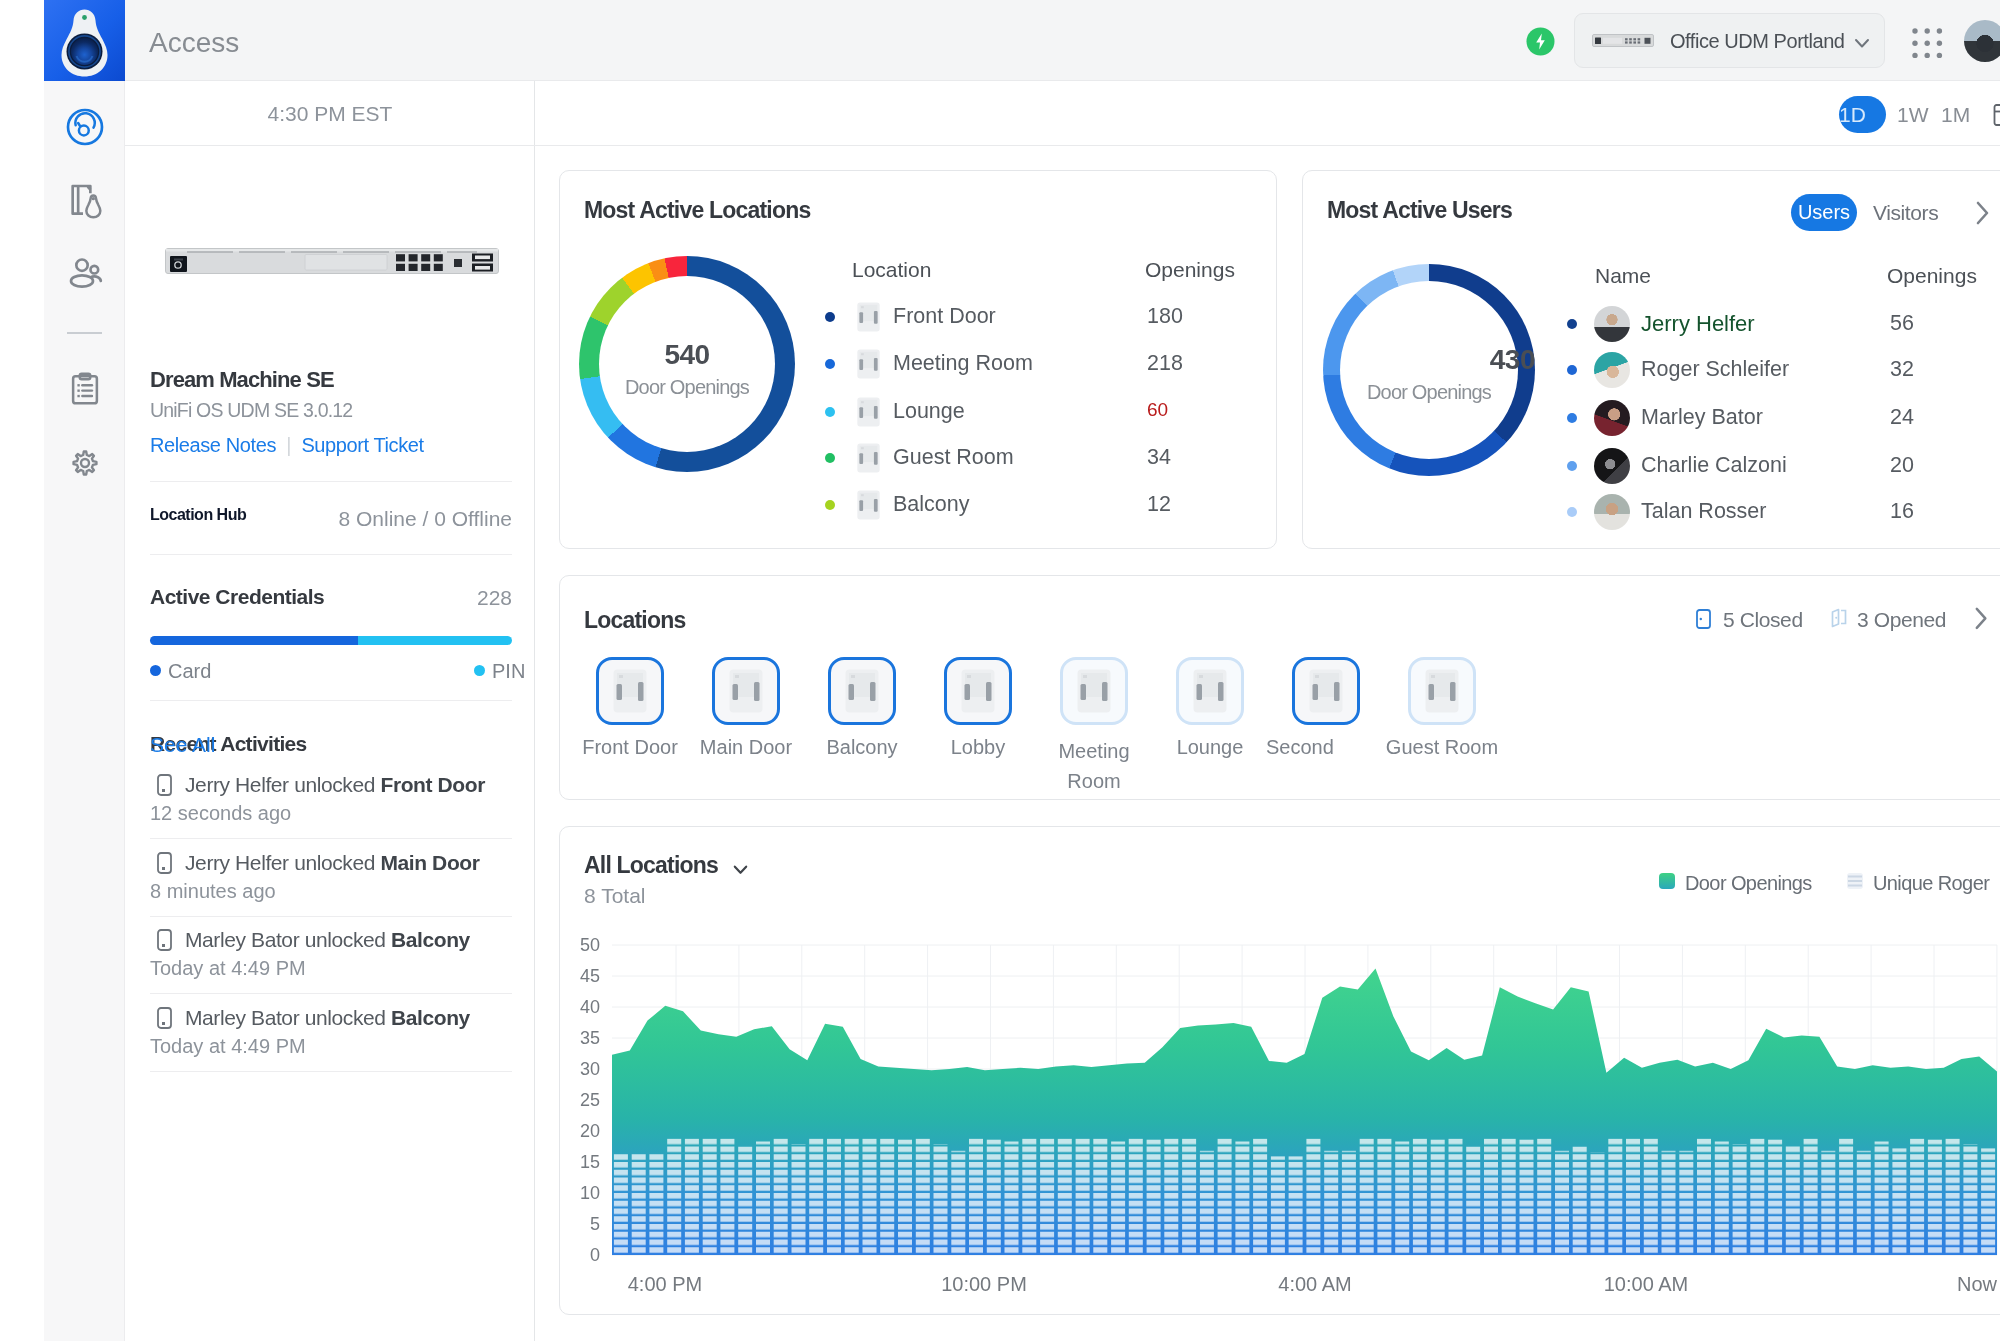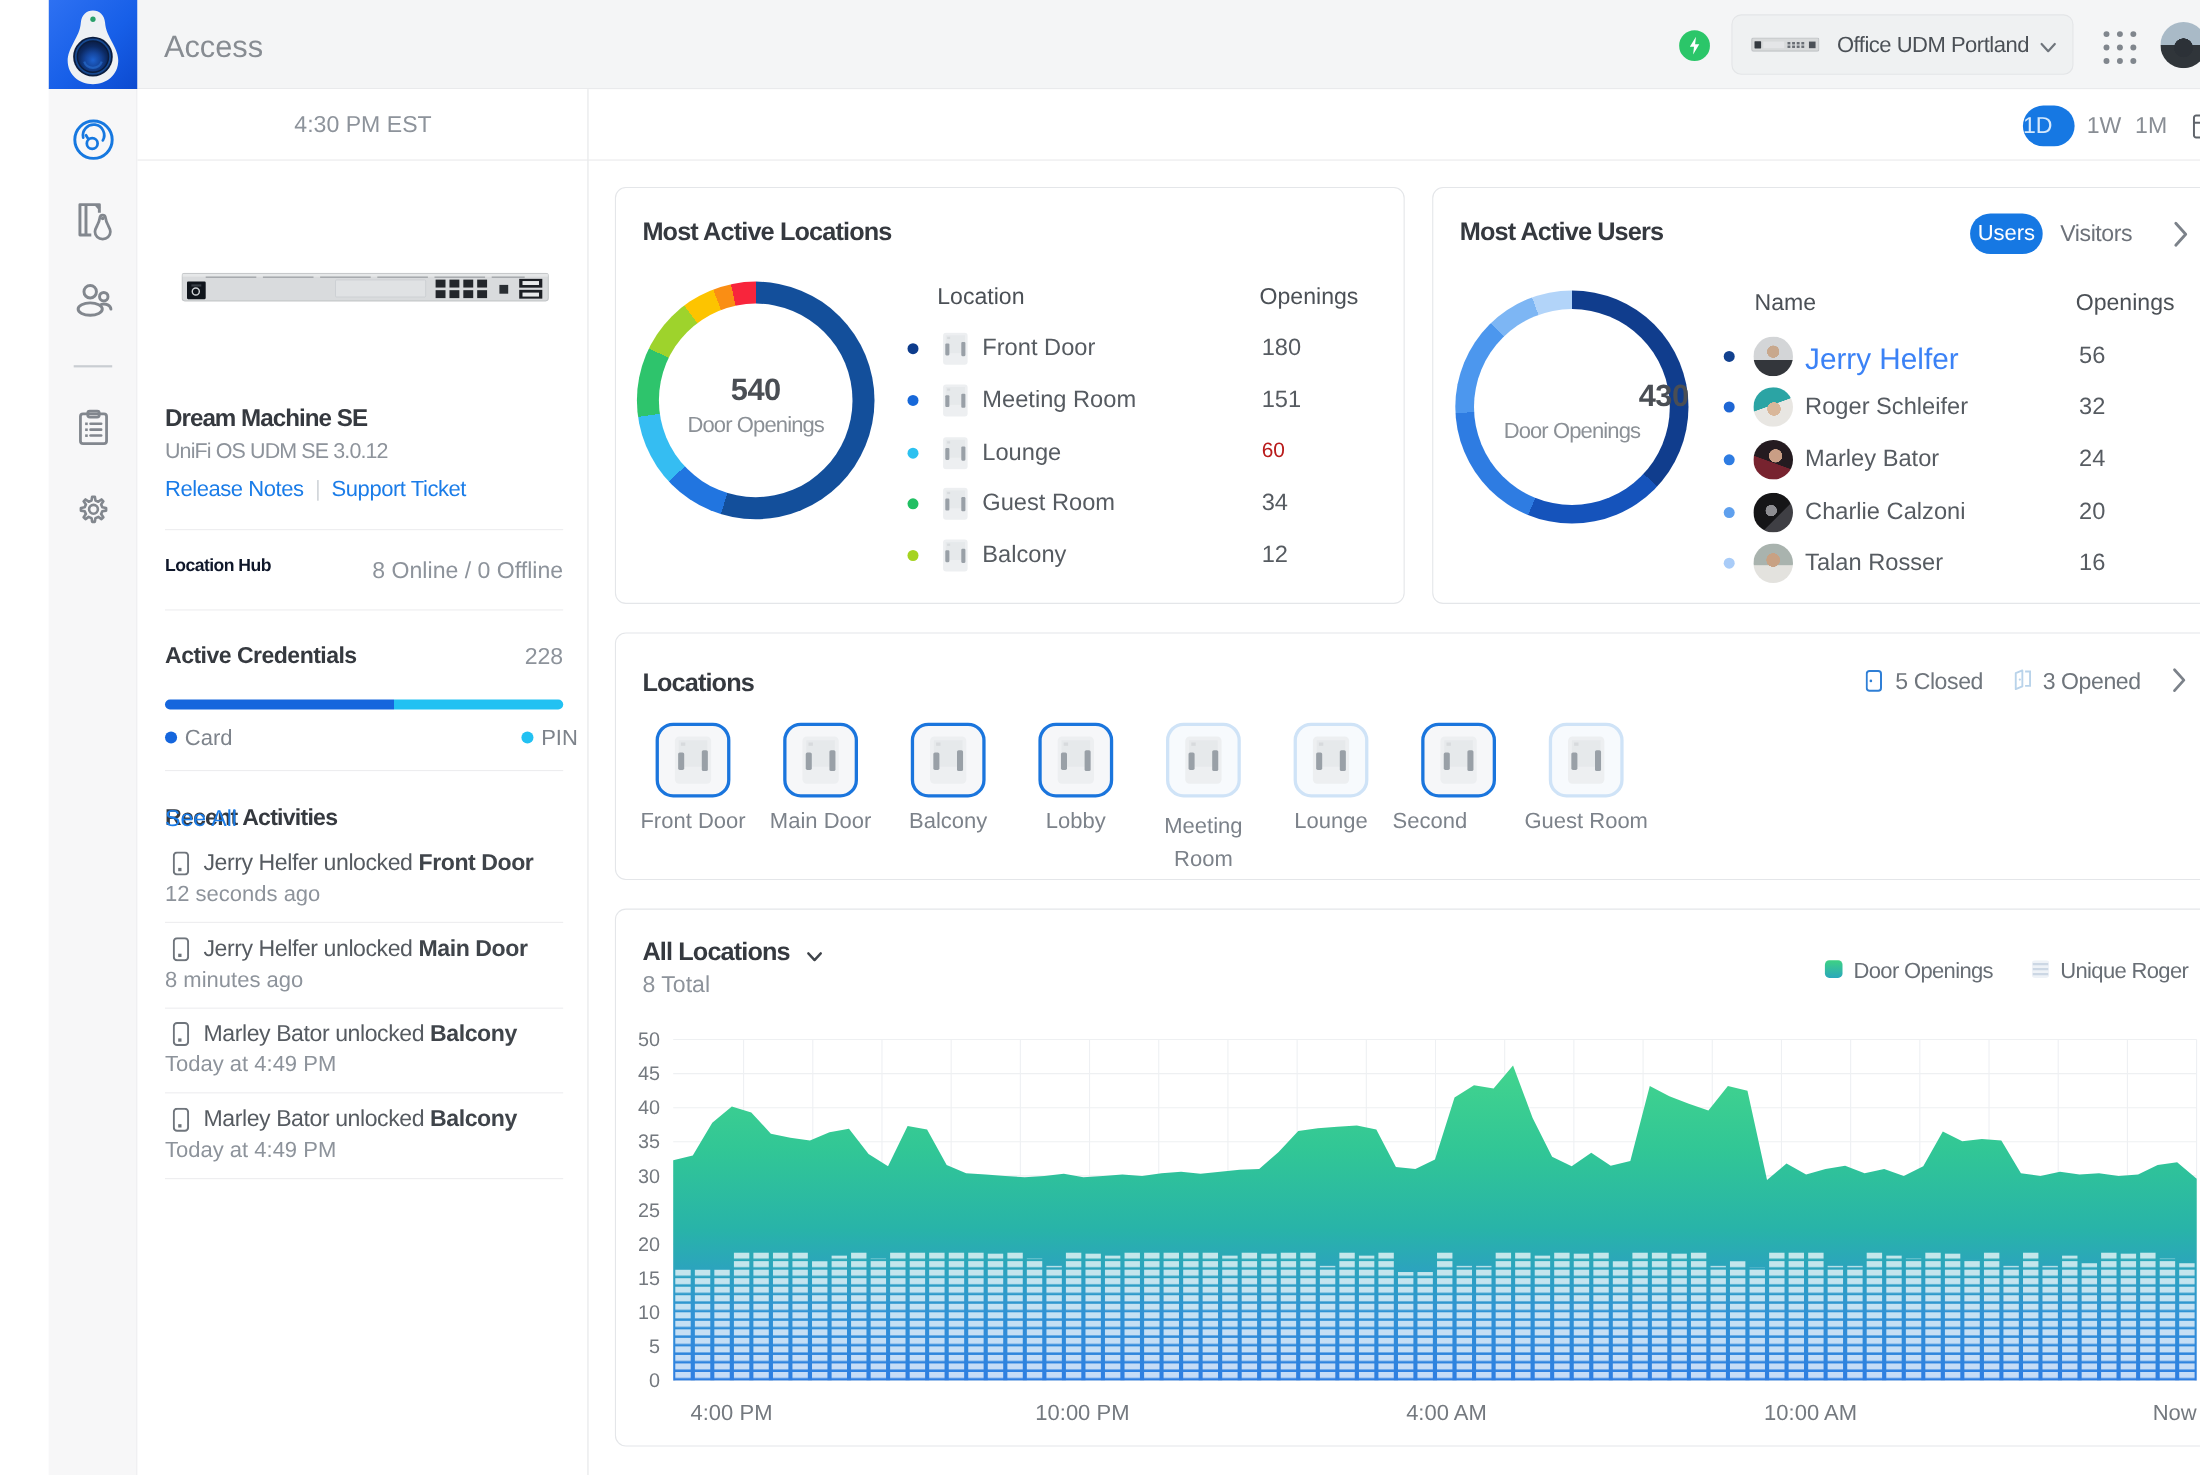--- a/index.html
+++ b/index.html
@@ -231,21 +231,21 @@
     <div class="abs" style="left:1103px;top:304px;font-size:21.5px;color:#565b61">180</div>
     <div class="dot" style="left:781px;top:359px;background:#1768d9"></div>
     <svg style="position:absolute;left:813px;top:349px" width="23" height="30" viewBox="0 0 34 44">
       <rect x="0.5" y="0.5" width="33" height="43" rx="4" fill="#edeff1"></rect>
       <rect x="4" y="4" width="26" height="24" fill="#e6e9eb"></rect>
       <rect x="3.5" y="15" width="5.5" height="16" rx="1.5" fill="#99a0a7"></rect>
       <rect x="25" y="13" width="5.5" height="19" rx="1.5" fill="#99a0a7"></rect>
       <rect x="6" y="6" width="4" height="3" fill="#d7dadd"></rect>
     </svg>
     <div class="abs" style="left:849px;top:351px;font-size:21.5px;color:#565b61">Meeting Room</div>
-    <div class="abs" style="left:1103px;top:351px;font-size:21.5px;color:#565b61">151</div>
+    <div class="abs" style="left:1103px;top:351px;font-size:21.5px;color:#565b61">218</div>
     <div class="dot" style="left:781px;top:407px;background:#2cc1f0"></div>
     <svg style="position:absolute;left:813px;top:397px" width="23" height="30" viewBox="0 0 34 44">
       <rect x="0.5" y="0.5" width="33" height="43" rx="4" fill="#edeff1"></rect>
       <rect x="4" y="4" width="26" height="24" fill="#e6e9eb"></rect>
       <rect x="3.5" y="15" width="5.5" height="16" rx="1.5" fill="#99a0a7"></rect>
       <rect x="25" y="13" width="5.5" height="19" rx="1.5" fill="#99a0a7"></rect>
       <rect x="6" y="6" width="4" height="3" fill="#d7dadd"></rect>
     </svg>
     <div class="abs" style="left:849px;top:399px;font-size:21.5px;color:#565b61">Lounge</div>
     <div class="abs" style="left:1103px;top:399px;font-size:19px;color:#b91c1c">60</div>
@@ -279,21 +279,21 @@
     </svg>
     <div class="abs" style="left:1279px;top:264px;width:212px;height:212px;border-radius:50%;
 background:conic-gradient(#103d8d 0deg 133deg,#1553bb 133deg 202deg,#2e7ce2 202deg 267deg,#4c97ee 267deg 316deg,#7db6f4 316deg 340deg,#b2d4f9 340deg 360deg)"></div>
     <div class="abs" style="left:1296px;top:281px;width:178px;height:178px;border-radius:50%;background:#fff"></div>
     <div class="abs" style="left:1279px;top:344px;width:212px;text-align:right;font-size:28px;font-weight:bold;letter-spacing:-0.5px;color:#4a4e54">430</div>
     <div class="abs" style="left:1279px;top:381px;width:212px;text-align:center;font-size:20px;letter-spacing:-0.8px;color:#8b9096">Door Openings</div>
     <div class="abs" style="left:1551px;top:264px;font-size:21px;color:#4b5056">Name</div>
     <div class="abs" style="left:1843px;top:264px;font-size:21px;color:#4b5056">Openings</div>
     <div class="dot" style="left:1523px;top:319px;background:#12418f"></div>
     <div style="position:absolute;left:1550px;top:306px;width:36px;height:36px;border-radius:50%;background:radial-gradient(circle at 50% 38%, #c8a88d 0 19%, transparent 20%),linear-gradient(180deg,#d3d5d7 0 58%,#33363b 59% 100%);"></div>
-    <div class="abs" style="left:1597px;top:311px;font-size:27px;color:#3b82f6">Jerry Helfer</div>
+    <div class="abs" style="left:1597px;top:311px;font-size:22px;color:#14532d">Jerry Helfer</div>
     <div class="abs" style="left:1846px;top:311px;font-size:21.5px;color:#565b61">56</div>
     <div class="dot" style="left:1523px;top:365px;background:#1e66d4"></div>
     <div style="position:absolute;left:1550px;top:352px;width:36px;height:36px;border-radius:50%;background:radial-gradient(circle at 52% 55%, #d9b79a 0 22%, transparent 23%),linear-gradient(160deg,#2ba4a4 0 45%,#e8e6e2 46% 100%);"></div>
     <div class="abs" style="left:1597px;top:357px;font-size:21.5px;color:#565b61">Roger Schleifer</div>
     <div class="abs" style="left:1846px;top:357px;font-size:21.5px;color:#565b61">32</div>
     <div class="dot" style="left:1523px;top:413px;background:#2e7ce2"></div>
     <div style="position:absolute;left:1550px;top:400px;width:36px;height:36px;border-radius:50%;background:radial-gradient(circle at 56% 40%, #c99e85 0 20%, transparent 21%),linear-gradient(200deg,#241b20 0 55%,#77232f 56% 100%);"></div>
     <div class="abs" style="left:1597px;top:405px;font-size:21.5px;color:#565b61">Marley Bator</div>
     <div class="abs" style="left:1846px;top:405px;font-size:21.5px;color:#565b61">24</div>
     <div class="dot" style="left:1523px;top:461px;background:#5fa0ee"></div>

